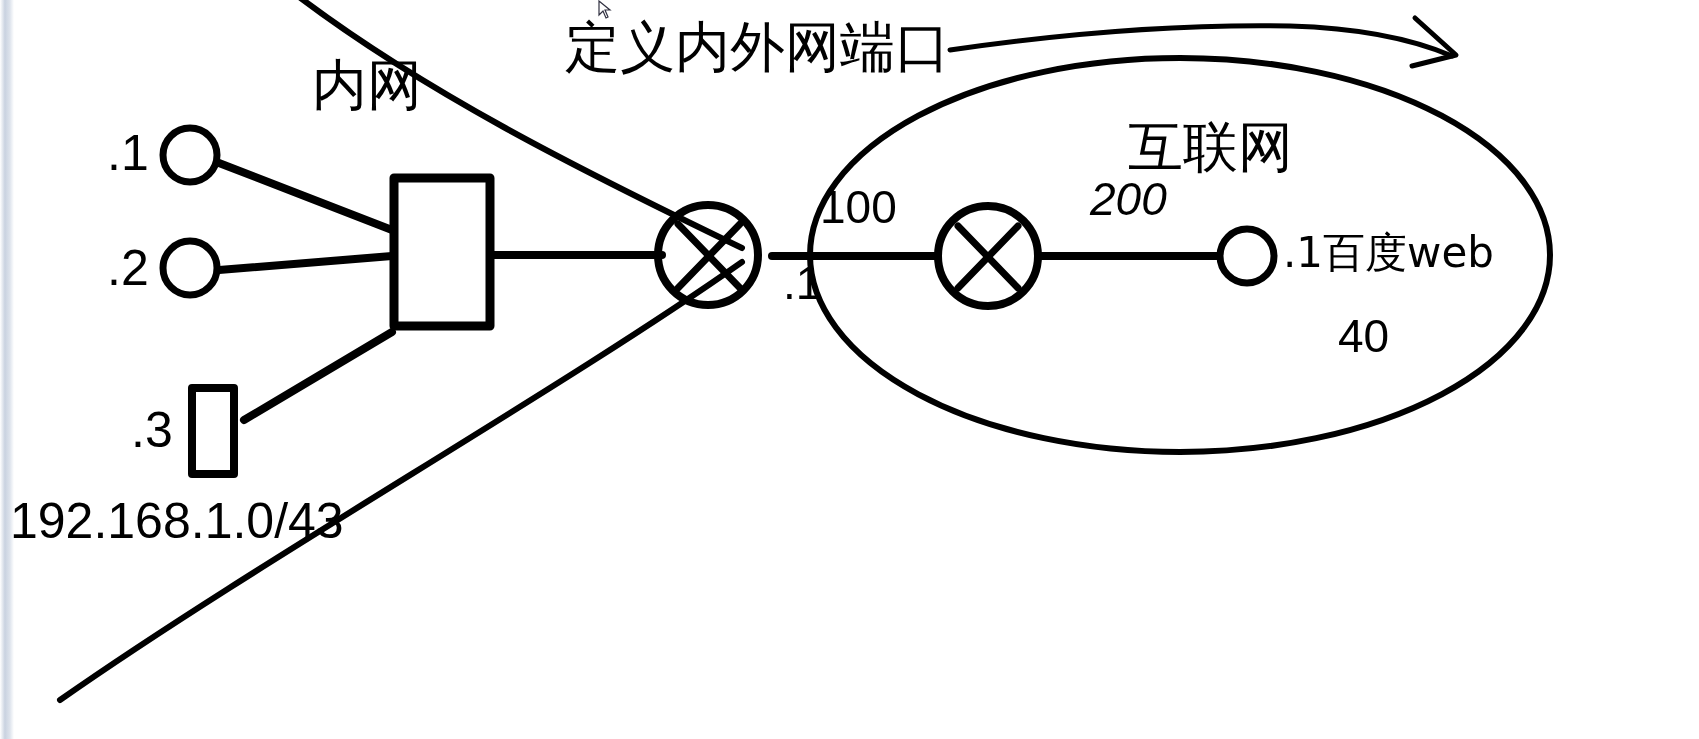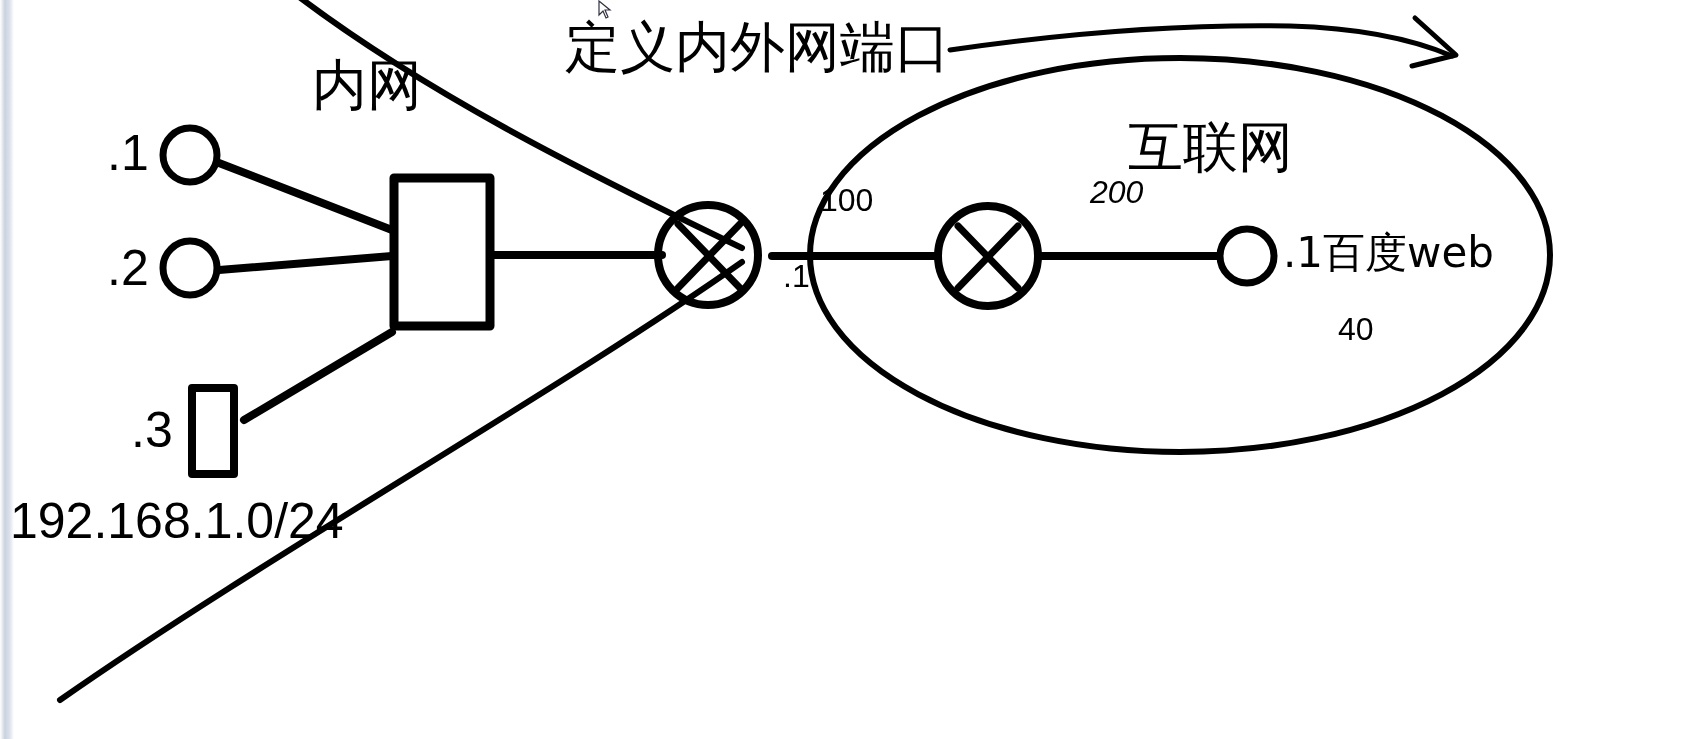--- a/index.html
+++ b/index.html
@@ -34,21 +34,21 @@
     color: #000000;
     white-space: nowrap;
     line-height: 1;
     font-weight: 400;
   }
   .lbl-cn {
     font-family: "DejaVu Sans", "Liberation Sans", sans-serif;
   }
   .sz-big   { font-size: 55px; }
   .sz-mid   { font-size: 50px; }
-  .sz-num   { font-size: 32px; }
+  .sz-num   { font-size: 46px; }
   .sz-small { font-size: 42px; margin-left: 6px; }
   #cursor {
     position: absolute;
     width: 14px;
     height: 20px;
   }
 </style>
 </head>
 <body>
 
@@ -102,21 +102,21 @@
   <div class="lbl lbl-cn sz-big" style="left:565px; top:20px;">定义内外网端口</div>
 
   <div class="lbl lbl-cn sz-big" style="left:1128px; top:96px;margin-top:24px;">互联网</div>
 
   <div class="lbl sz-mid" style="left:107px; top:128px;">.1</div>
 
   <div class="lbl sz-mid" style="left:107px; top:243px;">.2</div>
 
   <div class="lbl sz-mid" style="left:131px; top:405px;">.3</div>
 
-  <div class="lbl sz-mid" style="left:10px; top:496px;">192.168.1.0/24</div>
+  <div class="lbl sz-mid" style="left:10px; top:496px;">192.168.1.0/43</div>
 
   <div class="lbl sz-num" style="left:783px; top:260px;">.1</div>
 
   <div class="lbl sz-num" style="left:820px; top:184px;">100</div>
 
   <div class="lbl sz-num" style="left:1090px; top:176px;font-style:italic;">200</div>
 
   <div class="lbl lbl-cn sz-small" style="left:1277px; top:232px;">.1百度web</div>
 
   <div class="lbl sz-num" style="left:1338px; top:313px;">40</div>

